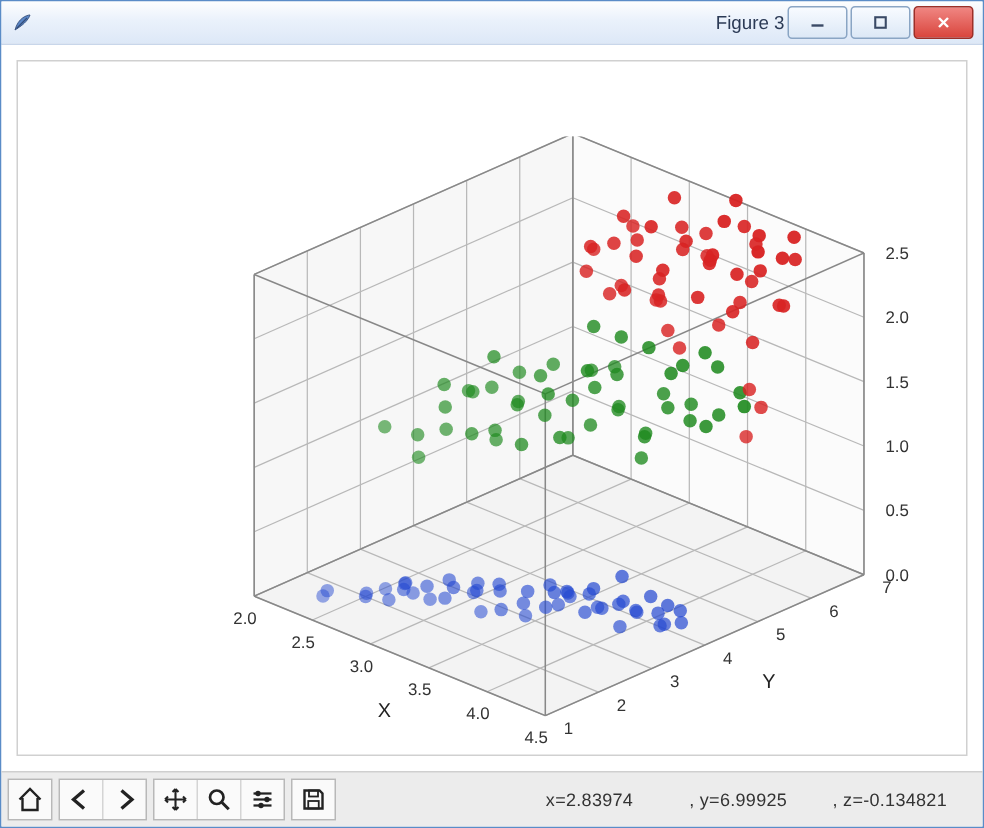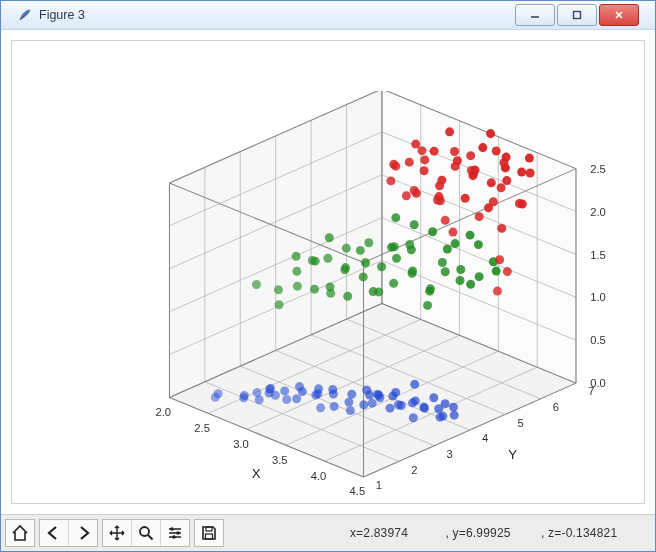--- a/index.html
+++ b/index.html
@@ -1,34 +1,34 @@
 <!DOCTYPE html>
 <html><head>
 <meta charset="utf-8">
 <style>
   html,body{margin:0;padding:0;font-family:"Segoe UI",Tahoma,sans-serif;font-size:12px;background:#fff;}
   .window{width:656px;height:552px;border:1px solid #5a8cc7;box-sizing:border-box;position:relative;background:#fff;display:flex;flex-direction:column;}
-  .titlebar{height:28px;background:linear-gradient(#fdfefe,#eaf1fb 45%,#dde8f7);border-bottom:1px solid #c8d6ea;display:flex;align-items:center;padding:0 16px;}
+  .titlebar{height:28px;background:linear-gradient(#fdfefe,#eaf1fb 45%,#dde8f7);border-bottom:1px solid #c8d6ea;display:flex;align-items:center;padding:0 6px;text-align:right;}
   .titlebar .app-icon{width:16px;height:16px;margin-right:6px;display:flex;align-items:center;justify-content:center;}
   .titlebar .title{flex:1;color:#2b3a55;font-size:12.5px;}
   .winbtns{display:flex;gap:0;}
   .winbtn{width:38px;height:20px;border:1px solid #8aa5c4;border-radius:3px;margin-left:2px;display:flex;align-items:center;justify-content:center;background:linear-gradient(#f8fbff,#dce8f6);}
   .winbtn.close{background:linear-gradient(#f08682,#d9453d);border-color:#9c2f28;color:#fff;}
   .winbtn svg{display:block}
   .content{flex:1;position:relative;background:#fff;display:flex;align-items:center;justify-content:center;}
   .chart-frame{position:absolute;left:10px;right:10px;top:10px;bottom:10px;border:1px solid #d0d0d0;background:#fff;}
   .chart-title{position:absolute;top:22px;left:0;right:0;text-align:center;font-size:15px;color:#222;}
   .chart-svg{position:absolute;left:40px;top:50px;right:20px;bottom:20px;}
   .statusbar{height:36px;background:#ececec;border-top:1px solid #cfcfcf;display:flex;align-items:center;}
   .toolbar{display:flex;align-items:center;height:100%;}
   .tbgroup{display:flex;align-items:center;border:1px solid #b8b8b8;margin-left:4px;background:#fafafa;}
   .tbbtn{width:28px;height:26px;display:flex;align-items:center;justify-content:center;border-right:1px solid #d4d4d4;}
   .tbbtn:last-child{border-right:none;}
   .tbbtn svg{display:block}
-  .coords{margin-left:auto;padding-right:22px;color:#333;font-size:12px;letter-spacing:.2px;}
+  .coords{margin-left:auto;padding-right:8px;color:#333;font-size:12px;letter-spacing:.2px;}
   .coords span{display:inline-block;min-width:92px;}
 </style>
 </head>
 <body>
 
 <div class="window">
 
   <div class="titlebar">
     <span class="app-icon">
       <svg width="14" height="14" viewBox="0 0 14 14">

